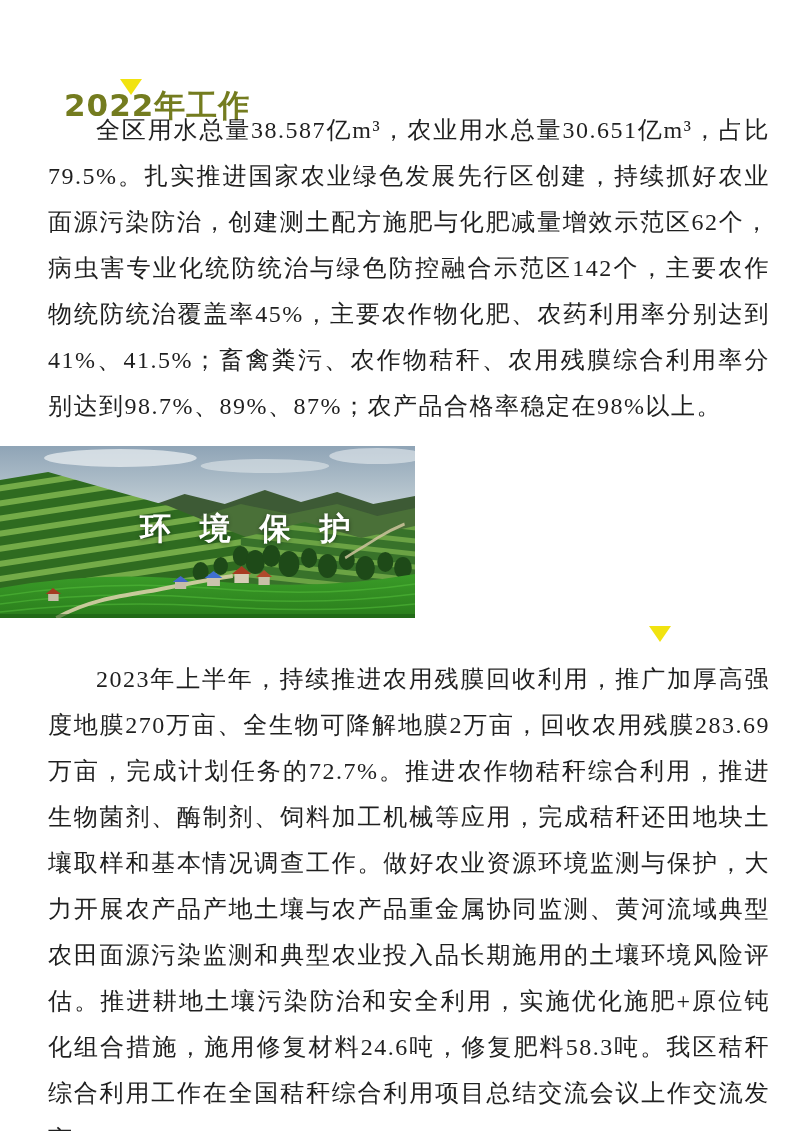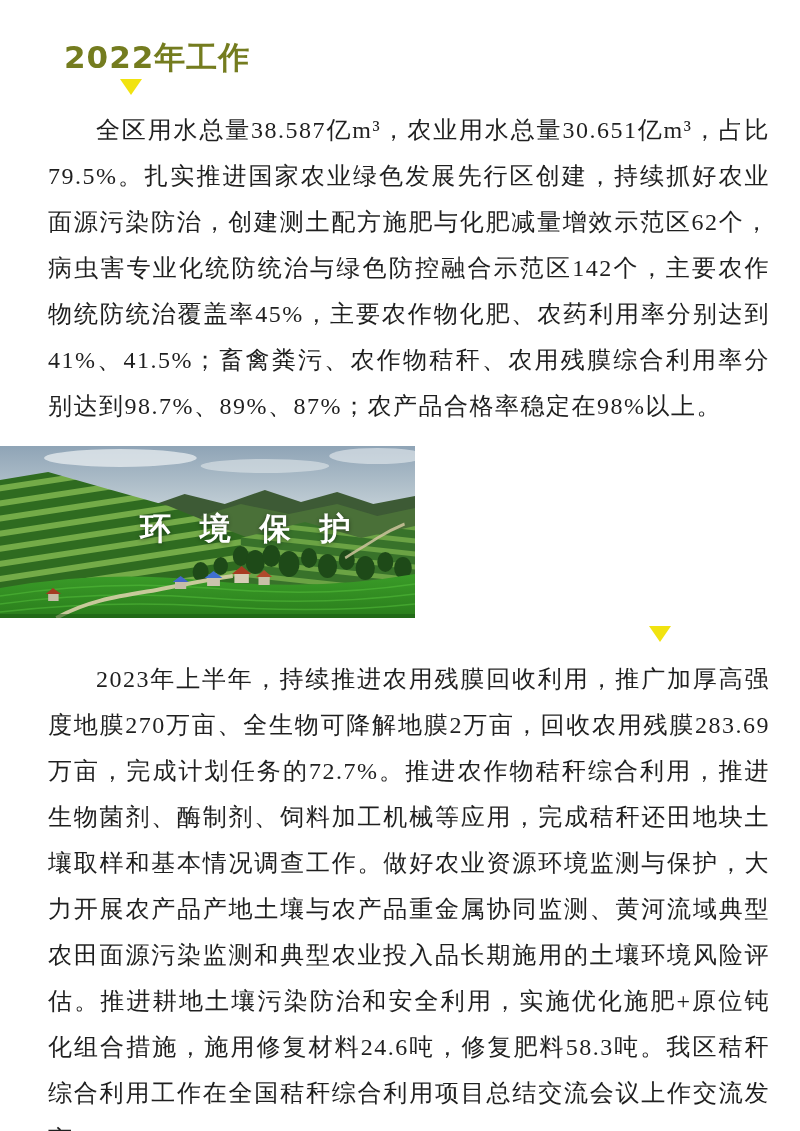--- a/index.html
+++ b/index.html
@@ -17,20 +17,21 @@
   }
   .section-heading {
     position: absolute;
     font-family: "DejaVu Sans", "Liberation Sans", sans-serif;
     font-weight: 700;
     font-size: 31px;
     line-height: 1;
     color: #747c1f;
     letter-spacing: 1px;
     white-space: nowrap;
+    margin-top: 48px;
   }
   .heading-2022 { left: 64px; top: 42px; }
   .heading-2023 { left: 590px; top: 590px; }
   .tri {
     position: absolute;
     width: 0;
     height: 0;
     border-left: 11px solid transparent;
     border-right: 11px solid transparent;
     border-top: 16px solid #f1e310;

